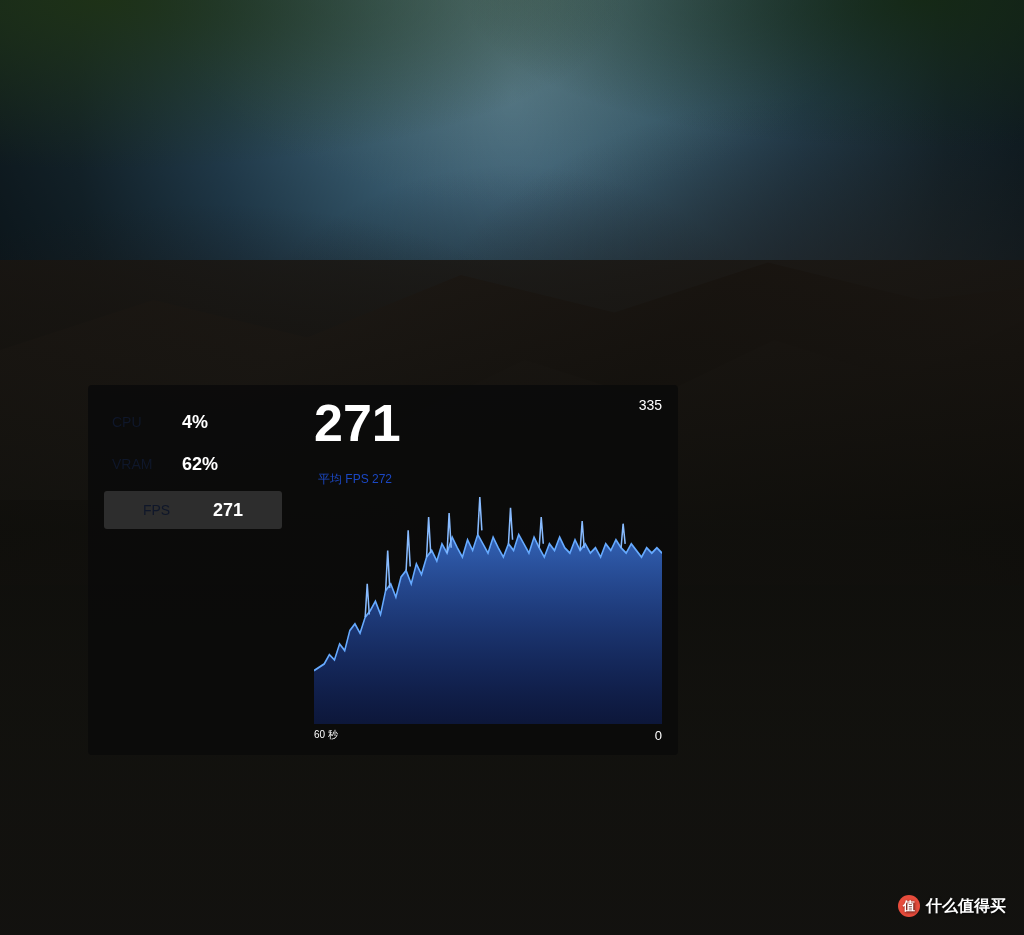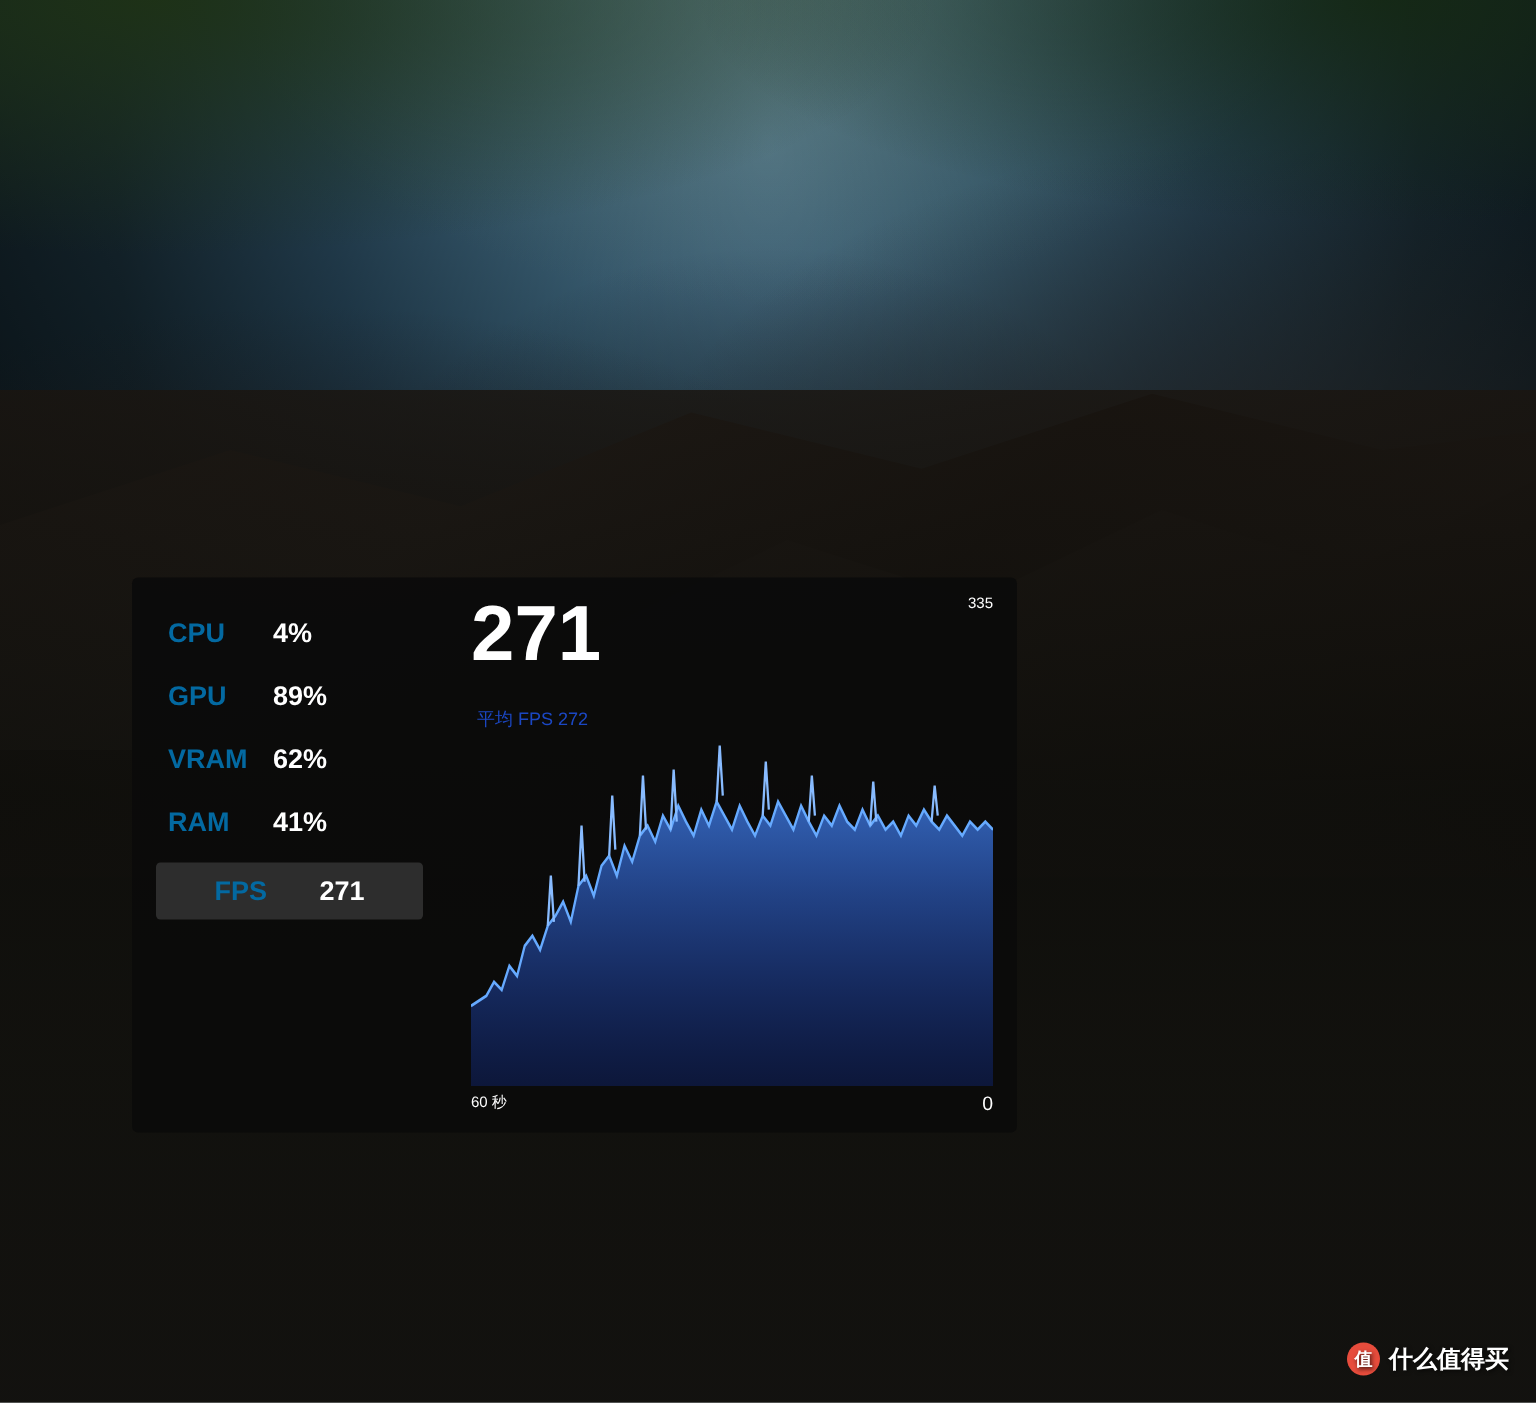--- a/index.html
+++ b/index.html
@@ -144,23 +144,23 @@
       min-height: 38px;
     }
 
     .stat-row.fps-row {
       background: rgba(60, 60, 60, 0.7);
       margin-top: 4px;
       justify-content: center;
     }
 
     .stat-label {
-      color: #0369a1;
-      font-size: 18px;
-      font-weight: bold;
+      color: #0f172a;
+      font-size: 14px;
+      font-weight: normal;
       min-width: 70px;
     }
 
     .stat-value {
       color: white;
       font-size: 18px;
       font-weight: bold;
     }
 
     
@@ -181,21 +181,21 @@
 
     .fps-big {
       color: white;
       font-size: 52px;
       font-weight: bold;
       line-height: 1;
     }
 
     .chart-max {
       color: white;
-      font-size: 10px;
+      font-size: 14px;
       text-align: right;
     }
 
     .chart-container {
       flex: 1;
       position: relative;
       margin-top: 4px;
     }
 
     .chart-svg {
@@ -239,30 +239,22 @@
 </div>
 
 <div class="overlay-panel">
 
   <div class="stats-column">
     <div class="stat-row">
       <span class="stat-label">CPU</span>
       <span class="stat-value">4%</span>
     </div>
     <div class="stat-row">
-      <span class="stat-label">GPU</span>
-      <span class="stat-value">89%</span>
-    </div>
-    <div class="stat-row">
       <span class="stat-label">VRAM</span>
       <span class="stat-value">62%</span>
-    </div>
-    <div class="stat-row">
-      <span class="stat-label">RAM</span>
-      <span class="stat-value">41%</span>
     </div>
     <div class="stat-row fps-row">
       <span class="stat-label">FPS</span>
       <span class="stat-value">271</span>
     </div>
   </div>
 
   <div class="chart-area">
     <div class="chart-header">
       <span class="fps-big">271</span>

